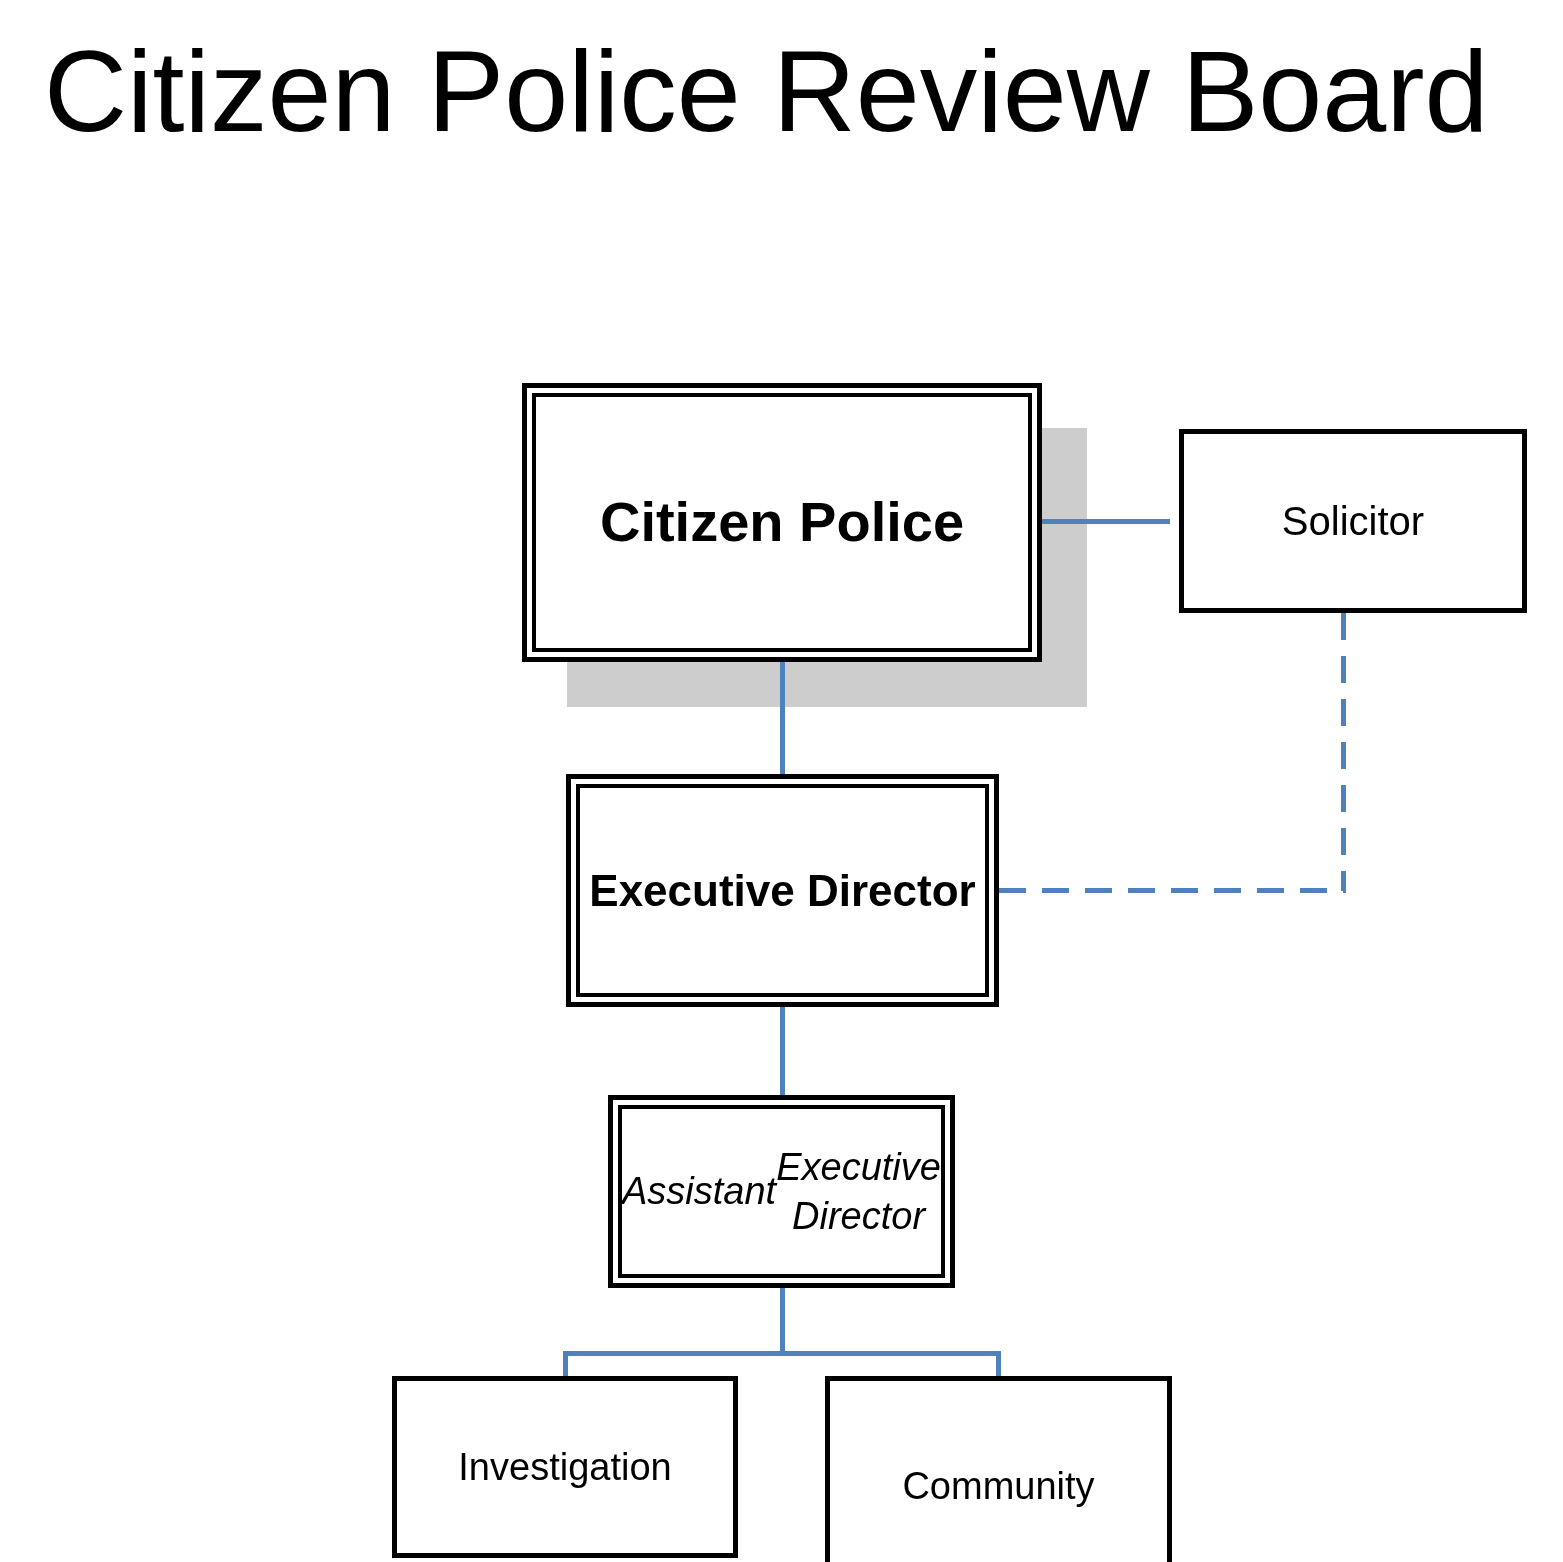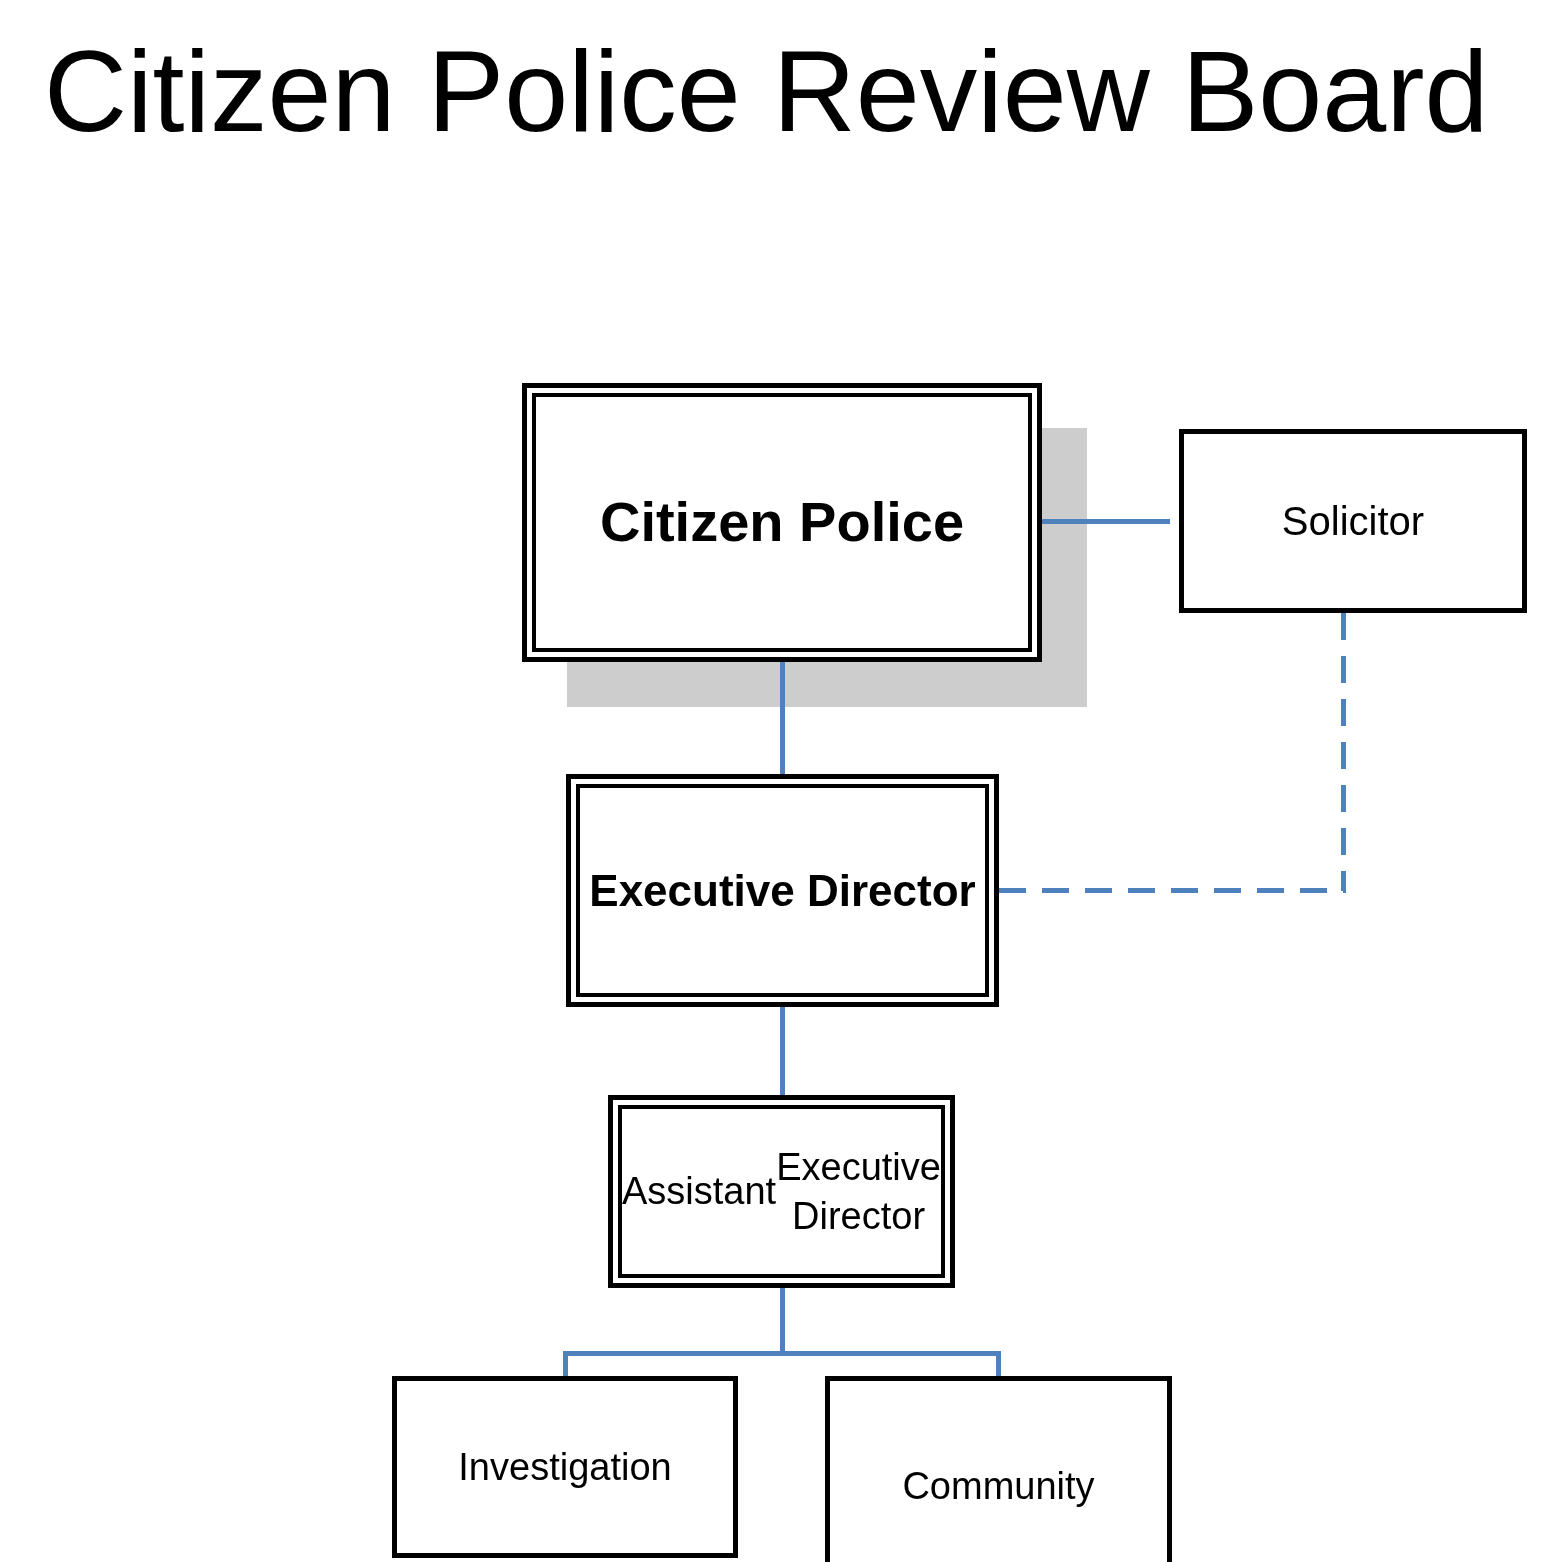--- a/index.html
+++ b/index.html
@@ -47,21 +47,21 @@
     flex-direction: row;
     align-items: center;
     justify-content: center;
     text-align: center;
   }
   .node-board { left: 522px; top: 383px; width: 520px; height: 279px; }
   .node-board .inner { font-size: 56px; font-weight: 700; line-height: 1.3; }
   .node-solicitor { left: 1170px; top: 429px; width: 348px; height: 184px; font-size: 40px; font-weight: 400; margin-left: 9px; }
   .node-ed { left: 566px; top: 774px; width: 433px; height: 233px; }
   .node-ed .inner { font-size: 44px; font-weight: 700; line-height: 1.3; }
-  .node-aed { left: 608px; top: 1095px; width: 347px; height: 193px; }
+  .node-aed { left: 608px; top: 1095px; width: 347px; height: 193px; font-style: italic; }
   .node-aed .inner { font-size: 38px; font-weight: 400; line-height: 1.28; }
   .node-investigation { left: 392px; top: 1376px; width: 346px; height: 182px; font-size: 38px; font-weight: 400; }
   .node-ce { left: 825px; top: 1376px; width: 347px; height: 220px; font-size: 38px; font-weight: 400; line-height: 1.28; }
   
   .board-shadow {
     position: absolute;
     left: 567px; top: 428px; width: 520px; height: 279px;
     background: var(--shadow-color, #CDCDCD);
     z-index: 1;
   }

